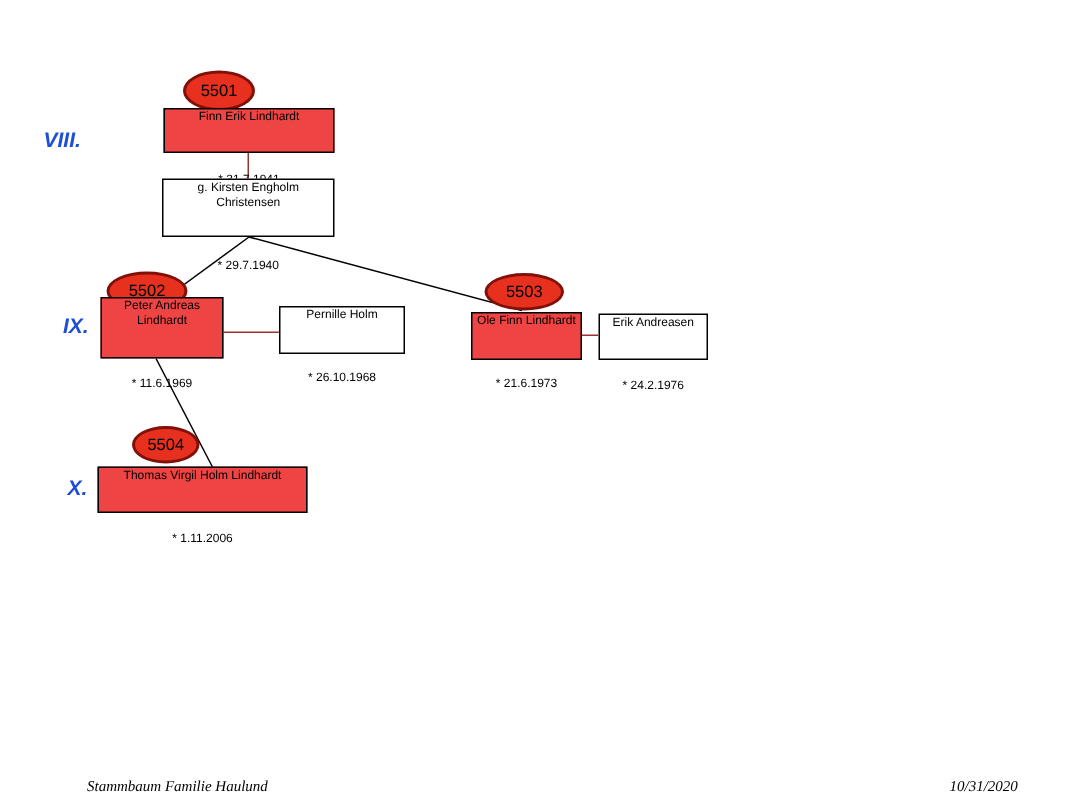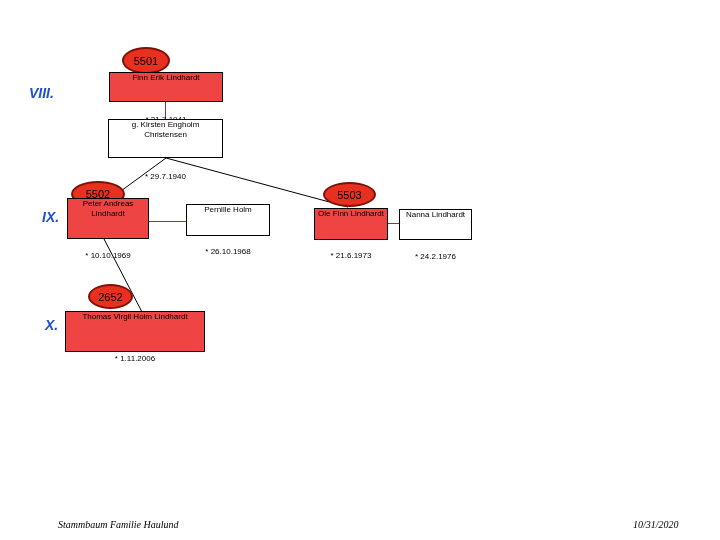--- a/index.html
+++ b/index.html
@@ -71,49 +71,49 @@
   <div class="mline" style="left:149px;top:221px;width:37px;height:1px;"></div>
   <div class="mline" style="left:388px;top:223px;width:11px;height:1px;"></div>
 
   <div class="gen-label" style="left:29px;top:85px;">VIII.</div>
   <div class="gen-label" style="left:42px;top:209px;">IX.</div>
   <div class="gen-label" style="left:45px;top:317px;">X.</div>
 
   <div class="badge" style="left:122px;top:47px;width:48px;height:27px;">5501</div>
   <div class="badge" style="left:71px;top:181px;width:54px;height:26px;">5502</div>
   <div class="badge" style="left:323px;top:182px;width:53px;height:25px;">5503</div>
-  <div class="badge" style="left:88px;top:284px;width:45px;height:25px;">2652</div>
+  <div class="badge" style="left:88px;top:284px;width:45px;height:25px;">5504</div>
 
   <div class="pbox blue" style="left:109px;top:72px;width:114px;height:30px;">
     <div class="pname one">Finn Erik Lindhardt</div>
     <div class="pbirth">* 31.7.1941</div>
   </div>
   <div class="pbox white" style="left:108px;top:119px;width:115px;height:39px;">
     <div class="pname">g. Kirsten Engholm Christensen</div>
     <div class="pbirth">* 29.7.1940</div>
   </div>
 
   <div class="pbox blue" style="left:67px;top:198px;width:82px;height:41px;">
     <div class="pname">Peter Andreas Lindhardt</div>
-    <div class="pbirth">* 10.10.1969</div>
+    <div class="pbirth">* 11.6.1969</div>
   </div>
   <div class="pbox white" style="left:186px;top:204px;width:84px;height:32px;">
     <div class="pname one">Pernille Holm</div>
     <div class="pbirth">* 26.10.1968</div>
   </div>
   <div class="pbox blue" style="left:314px;top:208px;width:74px;height:32px;">
     <div class="pname one">Ole Finn Lindhardt</div>
     <div class="pbirth">* 21.6.1973</div>
   </div>
   <div class="pbox white" style="left:399px;top:209px;width:73px;height:31px;">
-    <div class="pname one">Nanna Lindhardt</div>
+    <div class="pname one">Erik Andreasen</div>
     <div class="pbirth">* 24.2.1976</div>
   </div>
 
-  <div class="pbox blue" style="left:65px;top:311px;width:140px;height:41px;">
+  <div class="pbox blue" style="left:65px;top:311px;width:140px;height:31px;">
     <div class="pname one">Thomas Virgil Holm Lindhardt</div>
     <div class="pbirth">* 1.11.2006</div>
   </div>
 
   <div class="footer-text" style="left:58px;top:519px;">Stammbaum Familie Haulund</div>
   <div class="footer-text" style="left:633px;top:519px;">10/31/2020</div>
 
 </div>
 
 </body></html>

